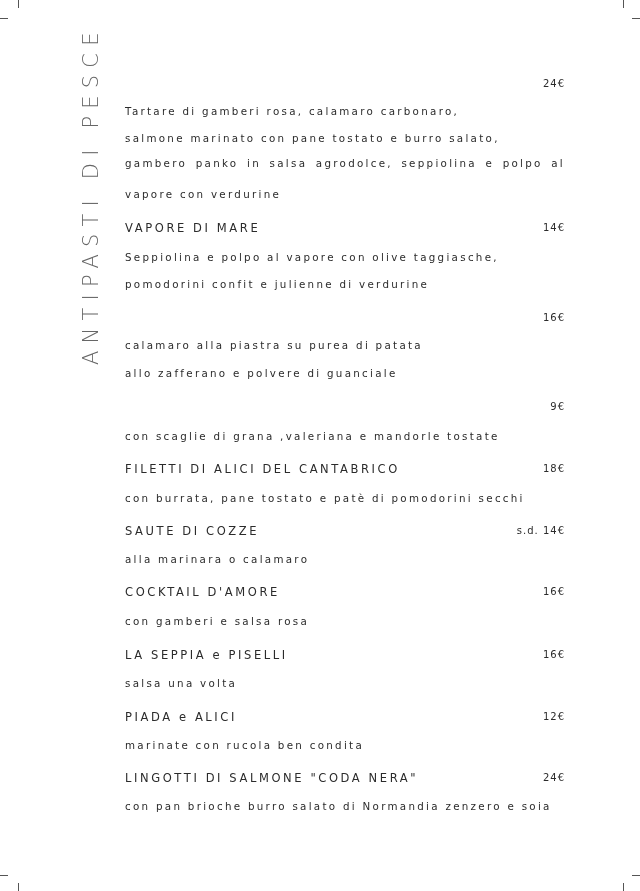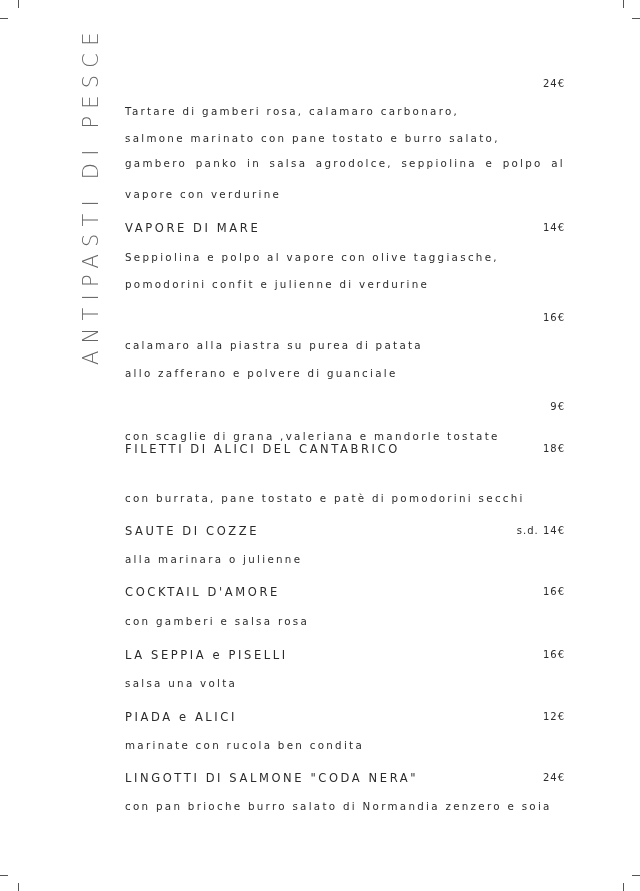--- a/index.html
+++ b/index.html
@@ -56,31 +56,31 @@
     <span class="price">16€</span>
   </div>
   <div class="line desc" style="top:263px">calamaro alla piastra su purea di patata</div>
   <div class="line desc" style="top:291px">allo zafferano e polvere di guanciale</div>
 
   <div class="line title" style="top:325px">
     <span class="price">9€</span>
   </div>
   <div class="line desc" style="top:354px">con scaglie di grana ,valeriana e mandorle tostate</div>
 
-  <div class="line title" style="top:367px">
+  <div class="line title" style="top:387px">
     <span>FILETTI DI ALICI DEL CANTABRICO</span>
     <span class="price">18€</span>
   </div>
   <div class="line desc" style="top:416px">con burrata, pane tostato e patè di pomodorini secchi</div>
 
   <div class="line title" style="top:449px">
     <span>SAUTE DI COZZE</span>
     <span class="price">s.d. 14€</span>
   </div>
-  <div class="line desc" style="top:477px">alla marinara o julienne</div>
+  <div class="line desc" style="top:477px">alla marinara o calamaro</div>
 
   <div class="line title" style="top:510px">
     <span>COCKTAIL D'AMORE</span>
     <span class="price">16€</span>
   </div>
   <div class="line desc" style="top:539px">con gamberi e salsa rosa</div>
 
   <div class="line title" style="top:573px">
     <span>LA SEPPIA e PISELLI</span>
     <span class="price">16€</span>

